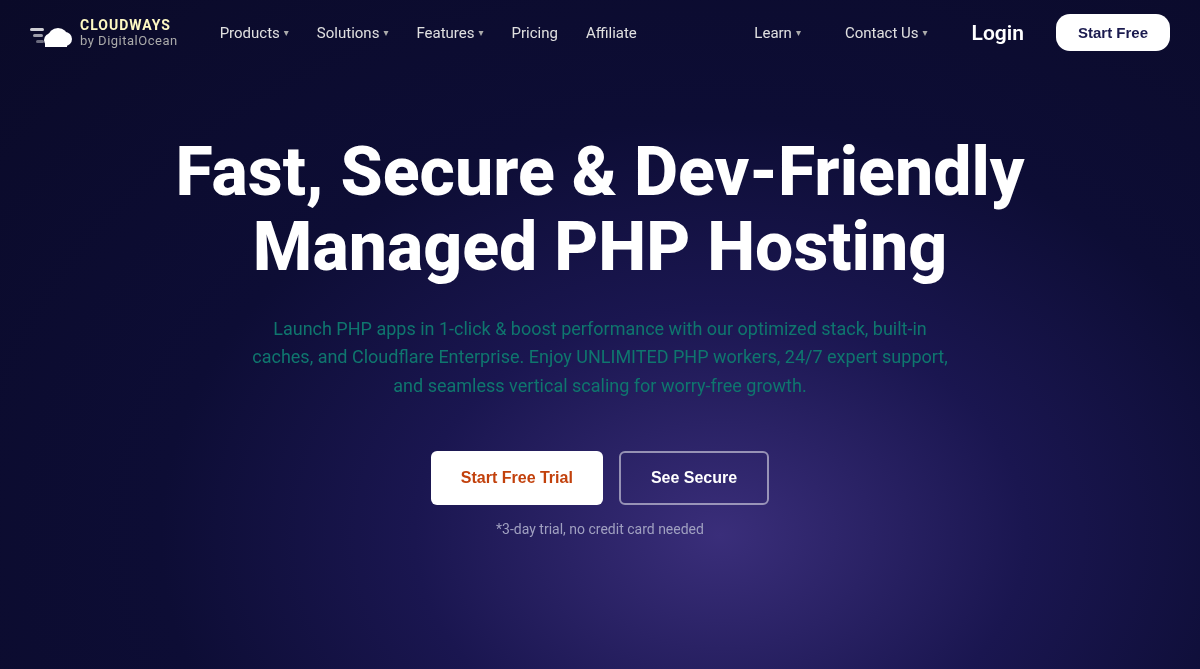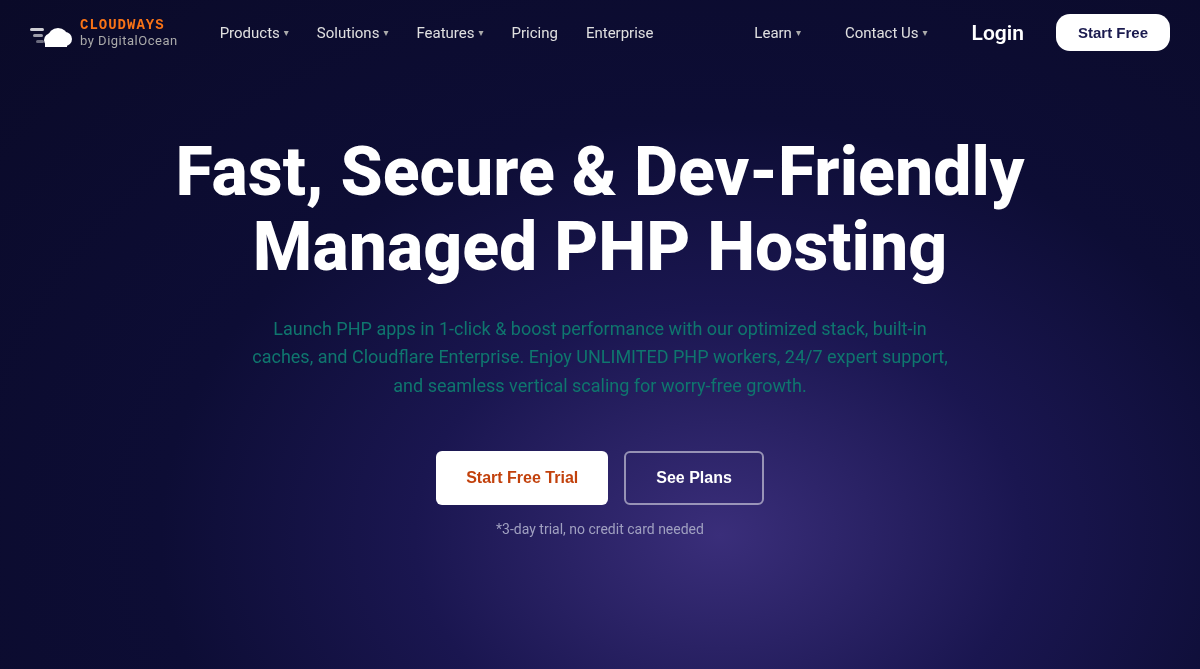--- a/index.html
+++ b/index.html
@@ -50,25 +50,24 @@
       width: 42px;
       height: 36px;
     }
 
     .logo-text {
       display: flex;
       flex-direction: column;
     }
 
     .logo-main {
-      color: #f97316;
+      color: #fef9c3;
       font-size: 14px;
       font-weight: 700;
       letter-spacing: 1px;
-      font-family: Liberation Mono, monospace;
     }
 
     .logo-sub {
       color: #aaa;
       font-size: 13px;
       letter-spacing: 0.5px;
     }
 
     .nav-links {
       display: flex;
@@ -215,21 +214,21 @@
         <span class="chevron">▾</span>
       </div>
       <div class="nav-item">
         <span>Features</span>
         <span class="chevron">▾</span>
       </div>
       <div class="nav-item">
         <span>Pricing</span>
       </div>
       <div class="nav-item">
-        <span>Enterprise</span>
+        <span>Affiliate</span>
       </div>
     </div>
   </div>
 
   <div class="nav-right">
     <div class="nav-item">
       <span>Learn</span>
       <span class="chevron">▾</span>
     </div>
     <div class="nav-item">
@@ -239,16 +238,16 @@
     <div class="login-btn">Login</div>
     <button class="start-free-btn">Start Free</button>
   </div>
 </nav>
 
 <section class="hero">
   <h1 class="hero-title">Fast, Secure &amp; Dev-Friendly Managed PHP Hosting</h1>
   <p class="hero-subtitle">Launch PHP apps in 1-click &amp; boost performance with our optimized stack, built-in caches, and Cloudflare Enterprise. Enjoy UNLIMITED PHP workers, 24/7 expert support, and seamless vertical scaling for worry-free growth.</p>
   <div class="hero-buttons">
     <button class="btn-primary">Start Free Trial</button>
-    <button class="btn-secondary">See Plans</button>
+    <button class="btn-secondary">See Secure</button>
   </div>
   <p class="trial-note">*3-day trial, no credit card needed</p>
 </section>
 
 </body></html>

